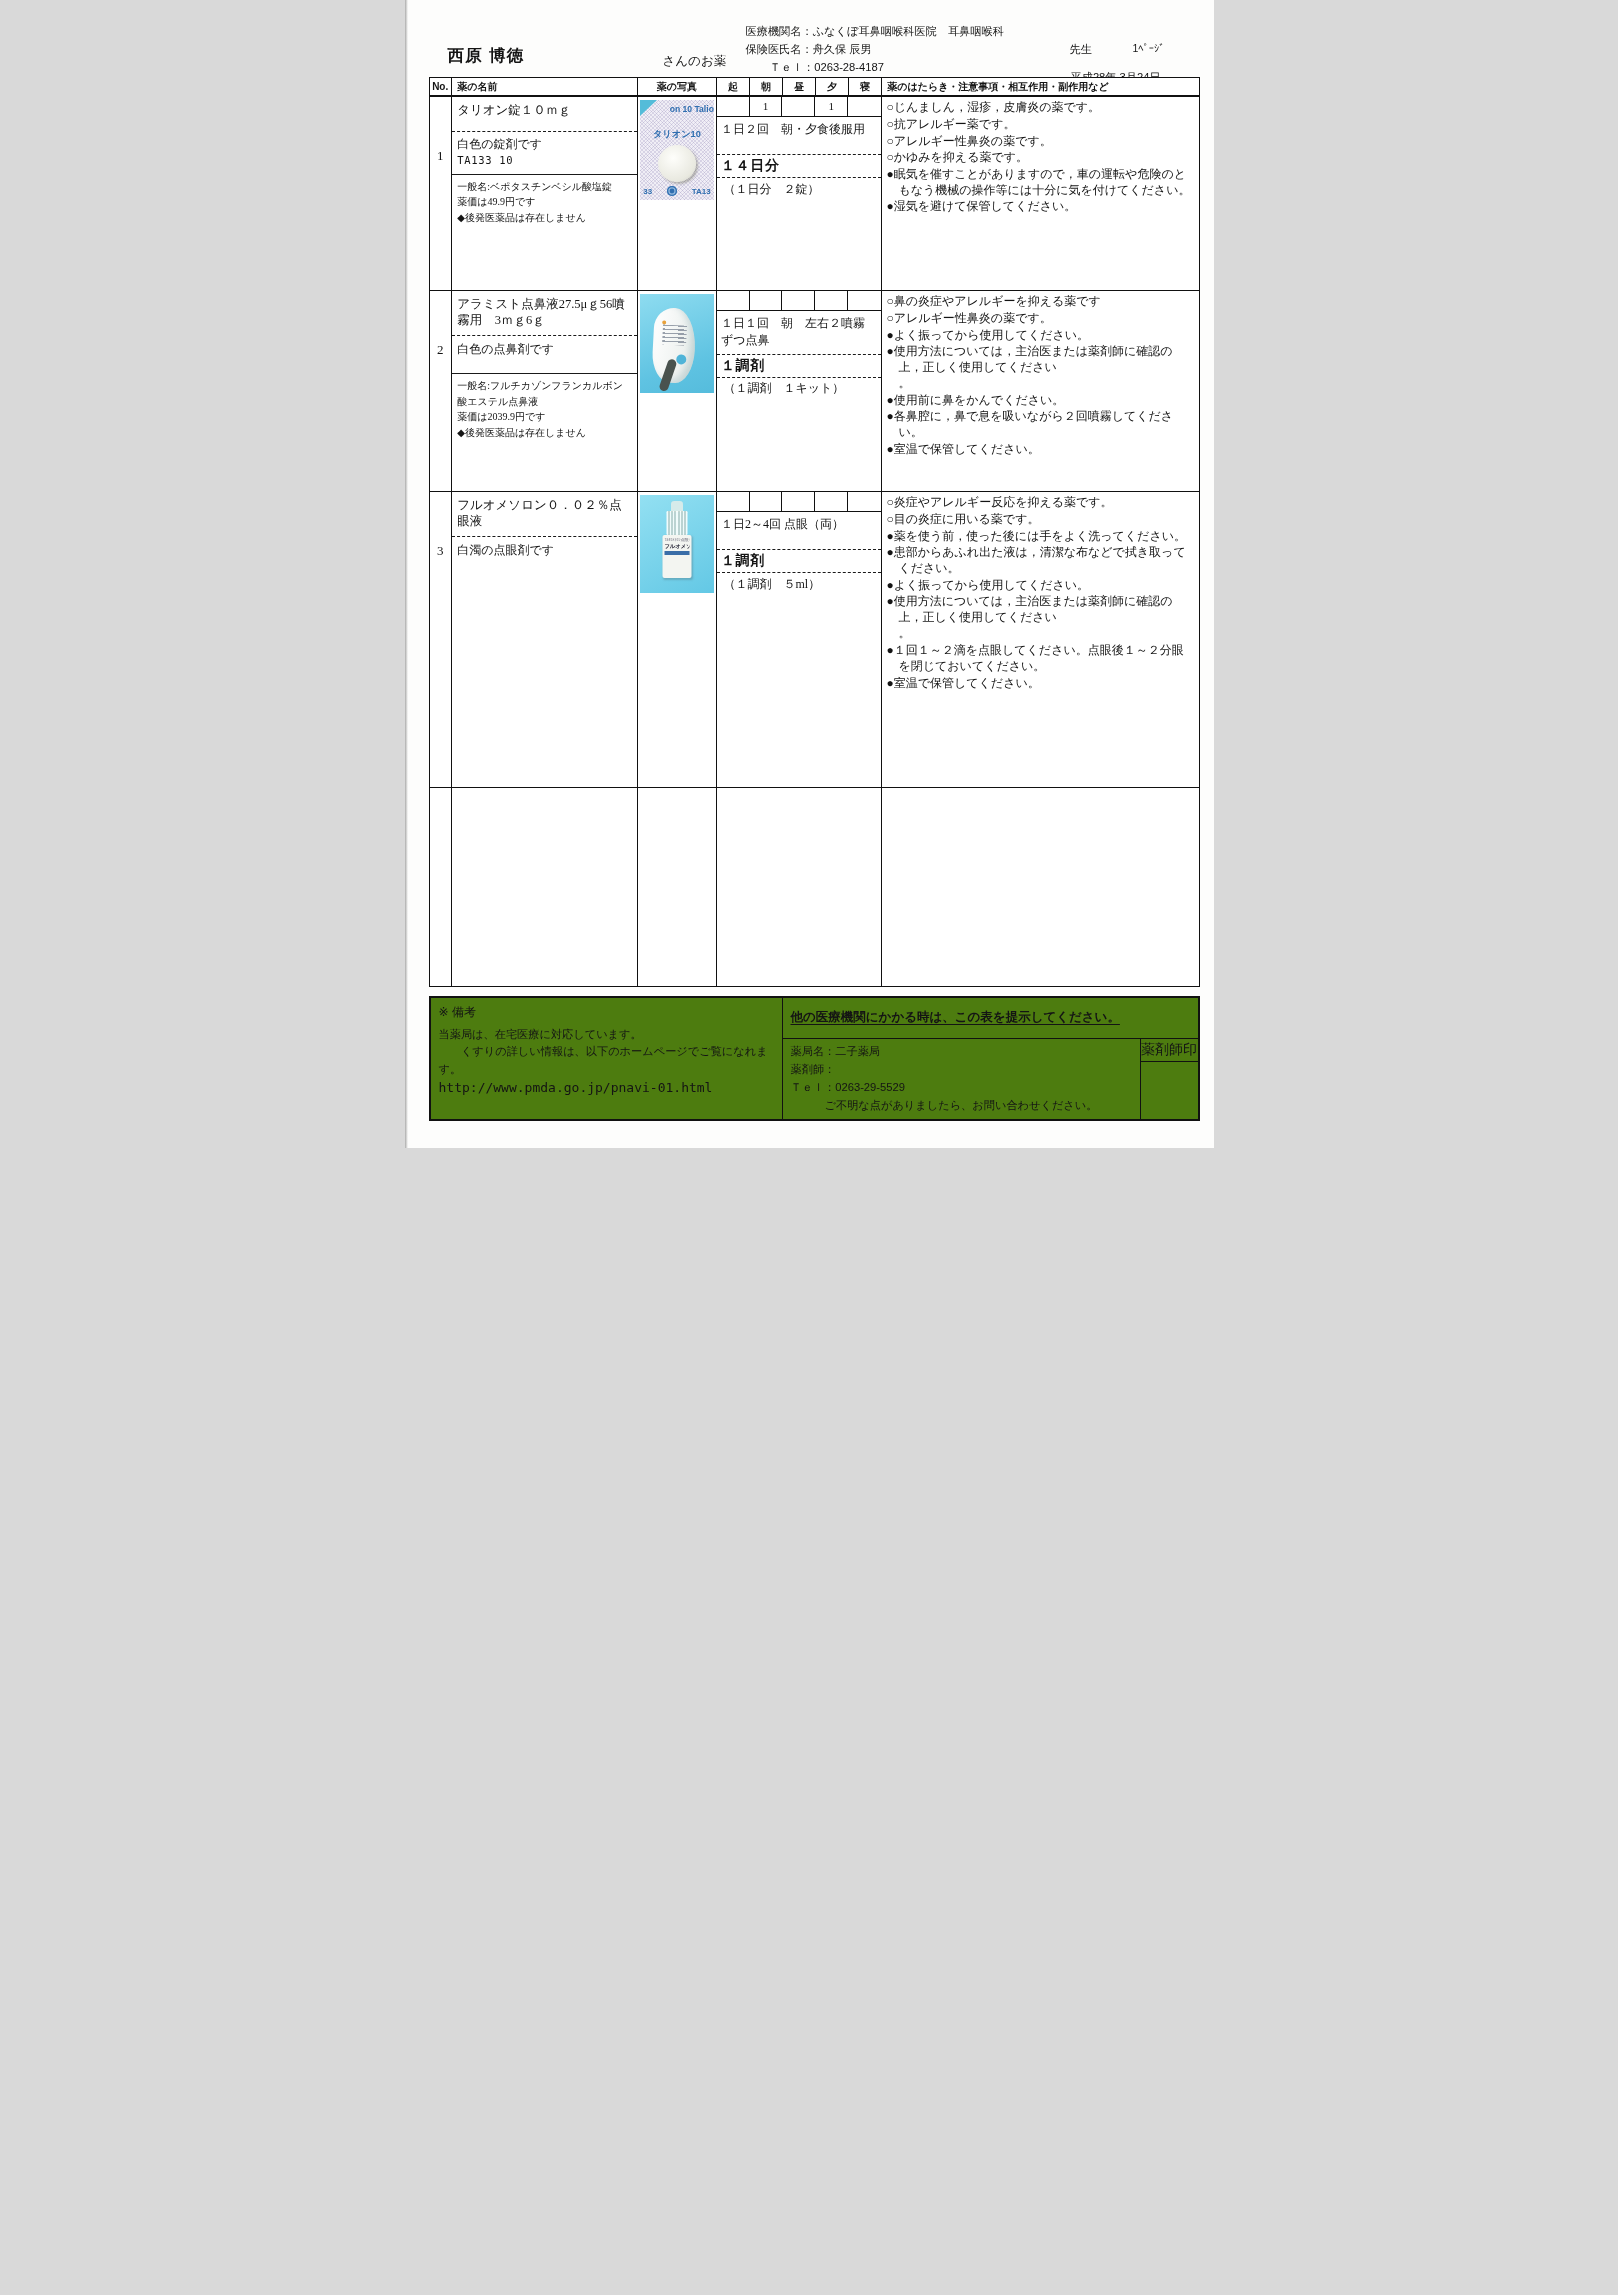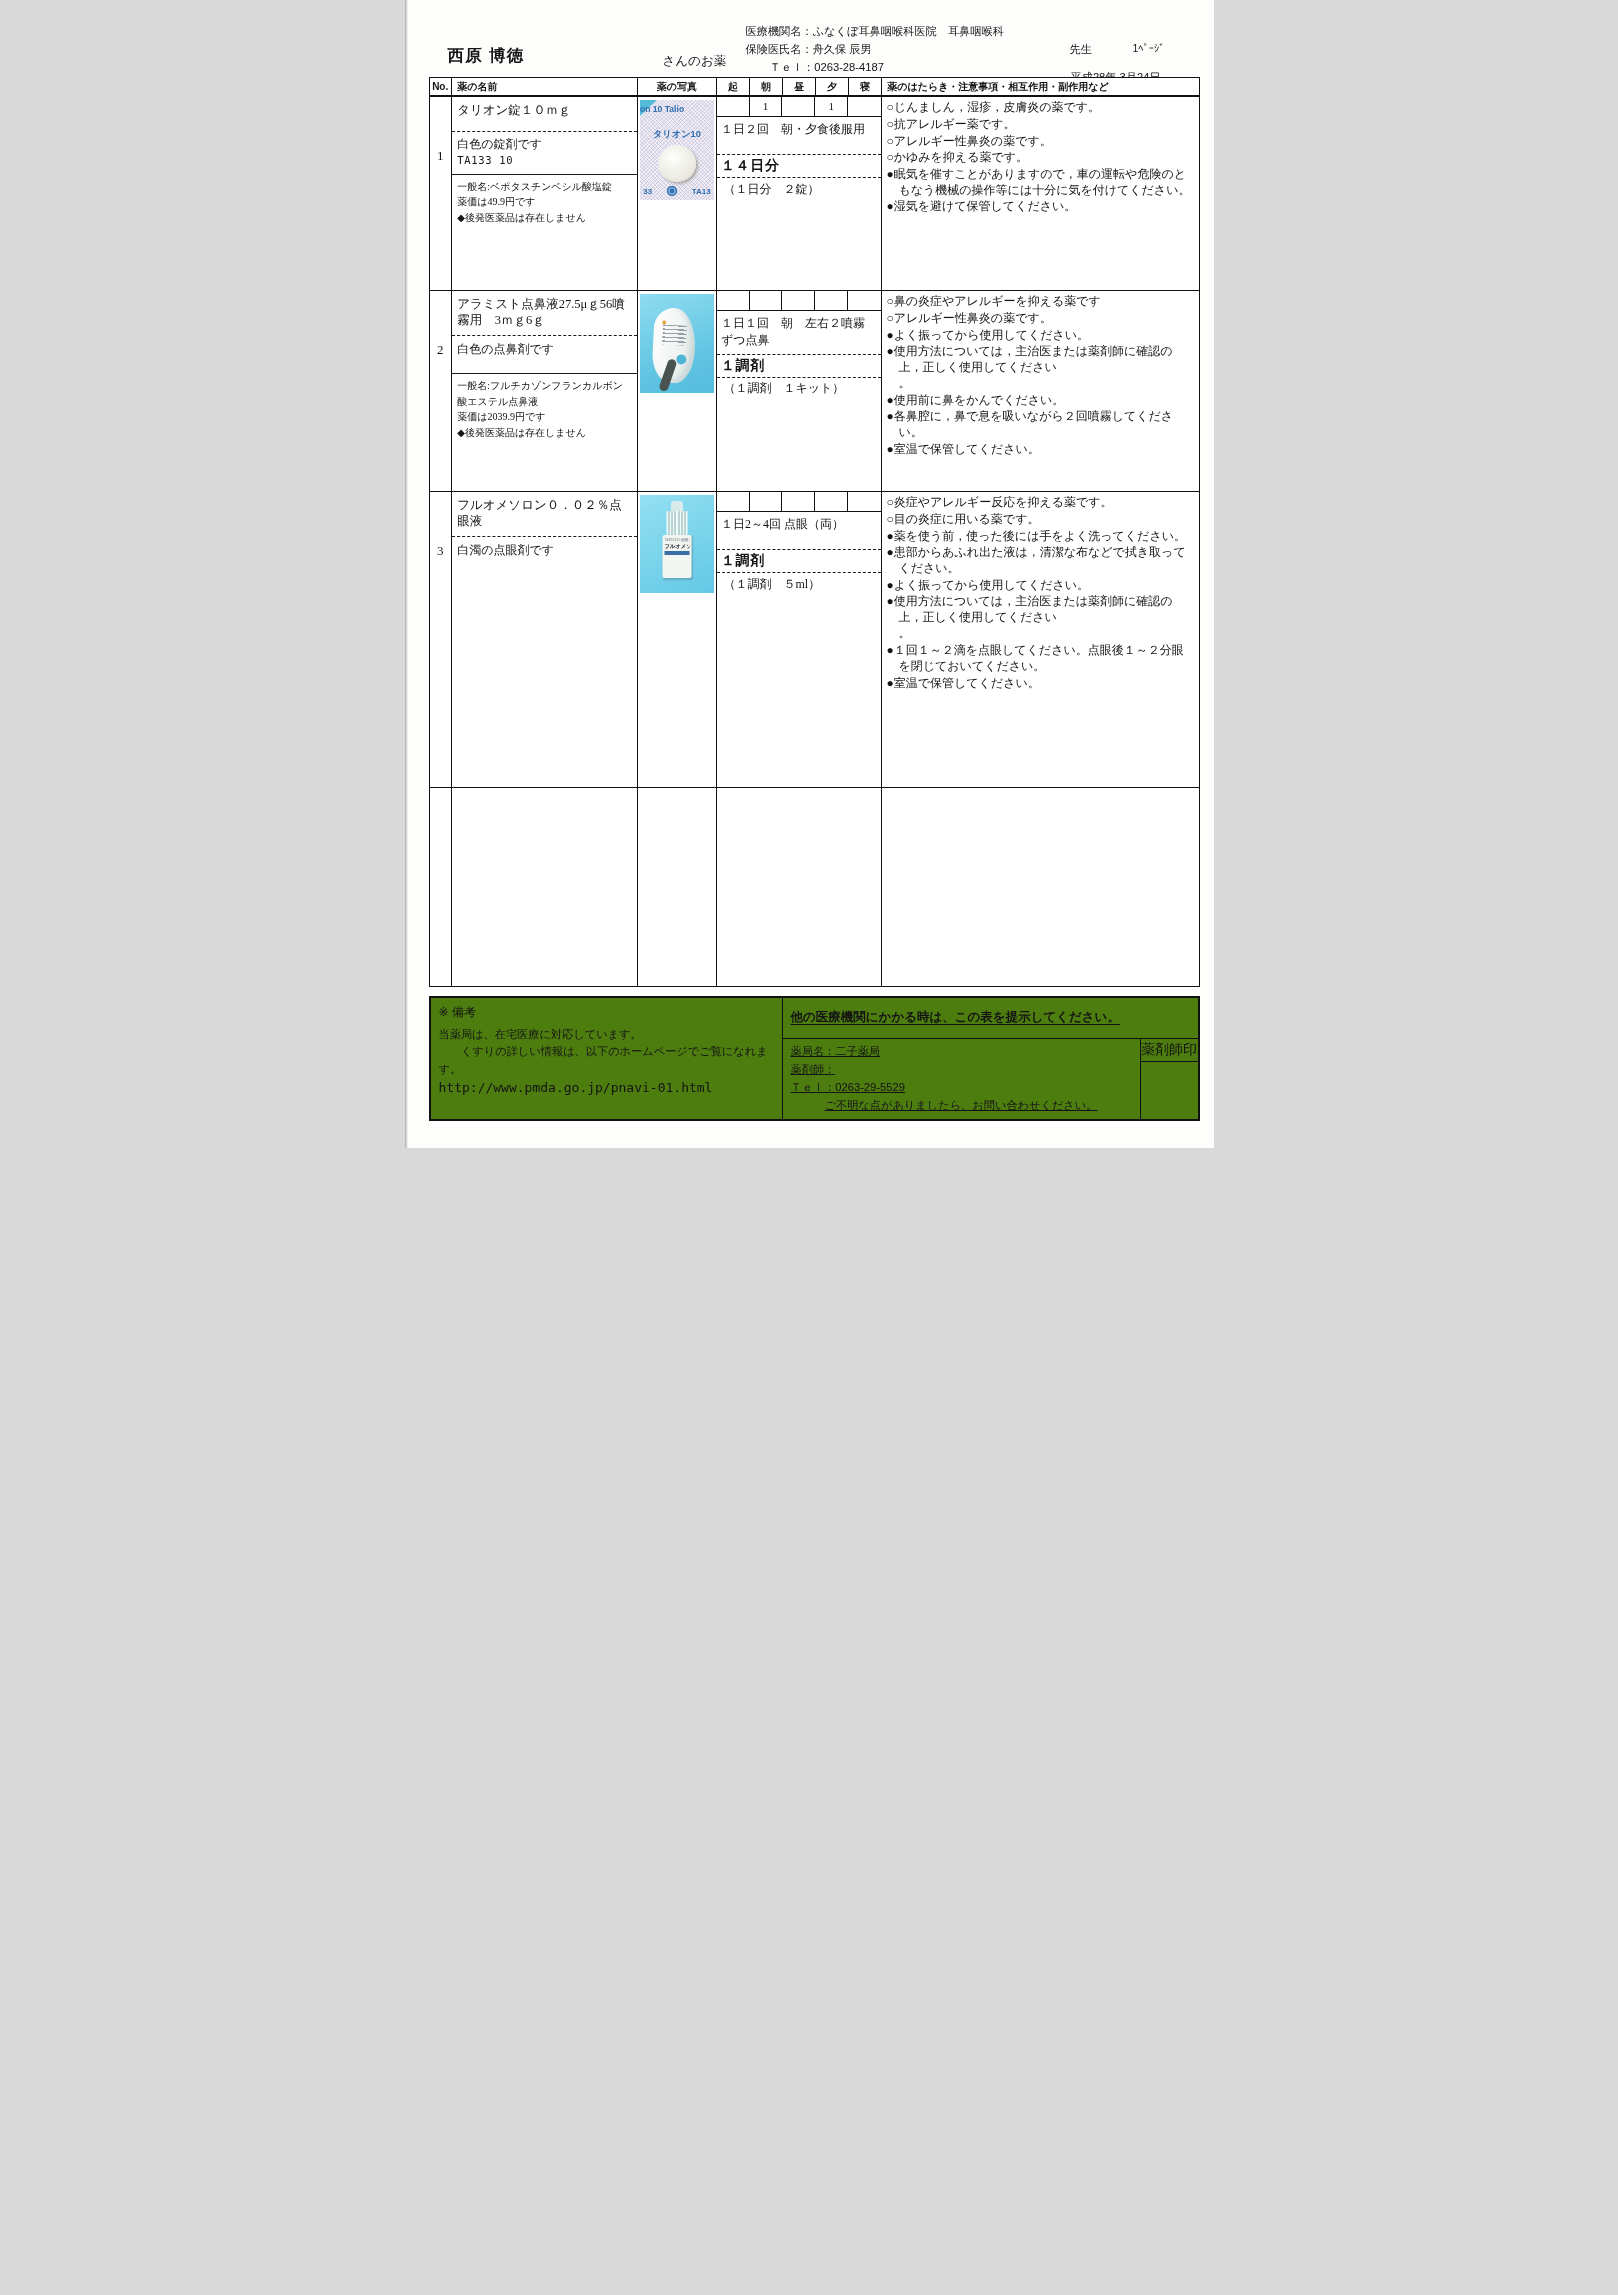--- a/index.html
+++ b/index.html
@@ -52,21 +52,21 @@
   .col-eff { flex:1; padding:3.3px 4.6px; font-size:12px; line-height:1.33; }
   .fx-line { padding-left:1em; text-indent:-1em; white-space:pre-line; margin-bottom:0.7px; }
 
   
   .ph { position:relative; width:74px; margin:0 auto; overflow:hidden; }
   .ph1 { height:100px; background-color:#f0eef6;
     background-image:
       repeating-linear-gradient(45deg,  rgba(150,140,185,.28) 0 0.7px, transparent 0.7px 2.6px),
       repeating-linear-gradient(-45deg, rgba(150,140,185,.28) 0 0.7px, transparent 0.7px 2.6px); }
   .ph1-corner { position:absolute; left:0; top:0; width:0; height:0; border-top:16px solid #54bcd9; border-right:17px solid transparent; }
-  .ph1-en { position:absolute; top:4.6px; width:100%; text-align:left; color:#2f6eb0; font:bold 8.6px "Liberation Sans","DejaVu Sans",sans-serif; }
+  .ph1-en { position:absolute; top:4.6px; width:100%; text-align:right; color:#2f6eb0; font:bold 8.6px "Liberation Sans","DejaVu Sans",sans-serif; }
   .ph1-jp { position:absolute; top:28px; width:100%; text-align:center; color:#2f6eb0; font:bold 9.2px "Liberation Sans","DejaVu Sans",sans-serif; }
   .tablet { position:absolute; left:50%; top:45px; transform:translateX(-50%); width:38px; height:37px; border-radius:50%;
     background:radial-gradient(circle at 40% 35%, #fefefb, #e9e9e0 68%, #cccdbe); box-shadow:2px 2px 2.6px rgba(110,110,90,.45); }
   .ph1-bottom { position:absolute; bottom:3.3px; left:0; right:0; display:flex; justify-content:space-between; align-items:center; padding:0 3.3px; color:#2f6eb0; font:bold 8px "Liberation Sans","DejaVu Sans",sans-serif; }
   .gear { width:10px; height:10px; border-radius:50%; background:#2f6eb0; box-shadow:inset 0 0 0 1.3px #2f6eb0, inset 0 0 0 2.6px #8fb6dd; }
 
   .ph2 { height:99px; background:linear-gradient(160deg,#8edcf0,#5fc3e2 70%,#55bcdc); }
   .dev { position:absolute; left:13px; top:14.5px; width:42px; height:75px; background:linear-gradient(100deg,#ffffff,#edf1ef 70%,#dde5e2);
     border-radius:48% 52% 44% 46% / 28% 55% 46% 40%; transform:rotate(3deg); box-shadow:inset -4.6px -3.3px 6.6px rgba(140,175,180,.35); }
   .dev-label { position:absolute; left:9.2px; top:17px; width:24px; height:20px;
@@ -87,21 +87,21 @@
   
   .bottom { position:absolute; left:24px; top:996px; width:771px; min-height:113px; border:2px solid #111; display:flex; background:#4d7c0f;
     font-family:"Liberation Sans","DejaVu Sans",sans-serif; }
   .remarks { width:352px; border-right:1.3px solid #111; padding:5.3px 8px; font-size:11.2px; line-height:1.55; }
   .remarks-title { font-size:12px; margin-bottom:4px; }
   .remarks-url { font-family:"DejaVu Sans Mono",monospace; font-size:13px; }
   .right-sec { flex:1; display:flex; flex-direction:column; }
   .notice-box { border-bottom:1.3px solid #111; padding:10.5px 8px 12px; font-size:12.5px; font-weight:bold; }
   .notice-text { text-decoration:underline; text-underline-offset:2.6px; }
   .pharm-box { flex:1; display:flex; }
-  .pharm-info { flex:1; padding:4.6px 8px; font-size:11.2px; line-height:1.6;text-decoration:underline; }
+  .pharm-info { flex:1; padding:4.6px 8px; font-size:11.2px; line-height:1.6; }
   .pharm-contact { padding-left:34px; }
   .stamp-box { width:58px; border-left:1.3px solid #111; display:flex; flex-direction:column; }
   .stamp-label { border-bottom:1.3px solid #111; text-align:center; font-size:14px; padding:2px 0; }
 </style>
 </head>
 <body>
 
 <div class="page">
   <div class="scan-edge"></div>
 

